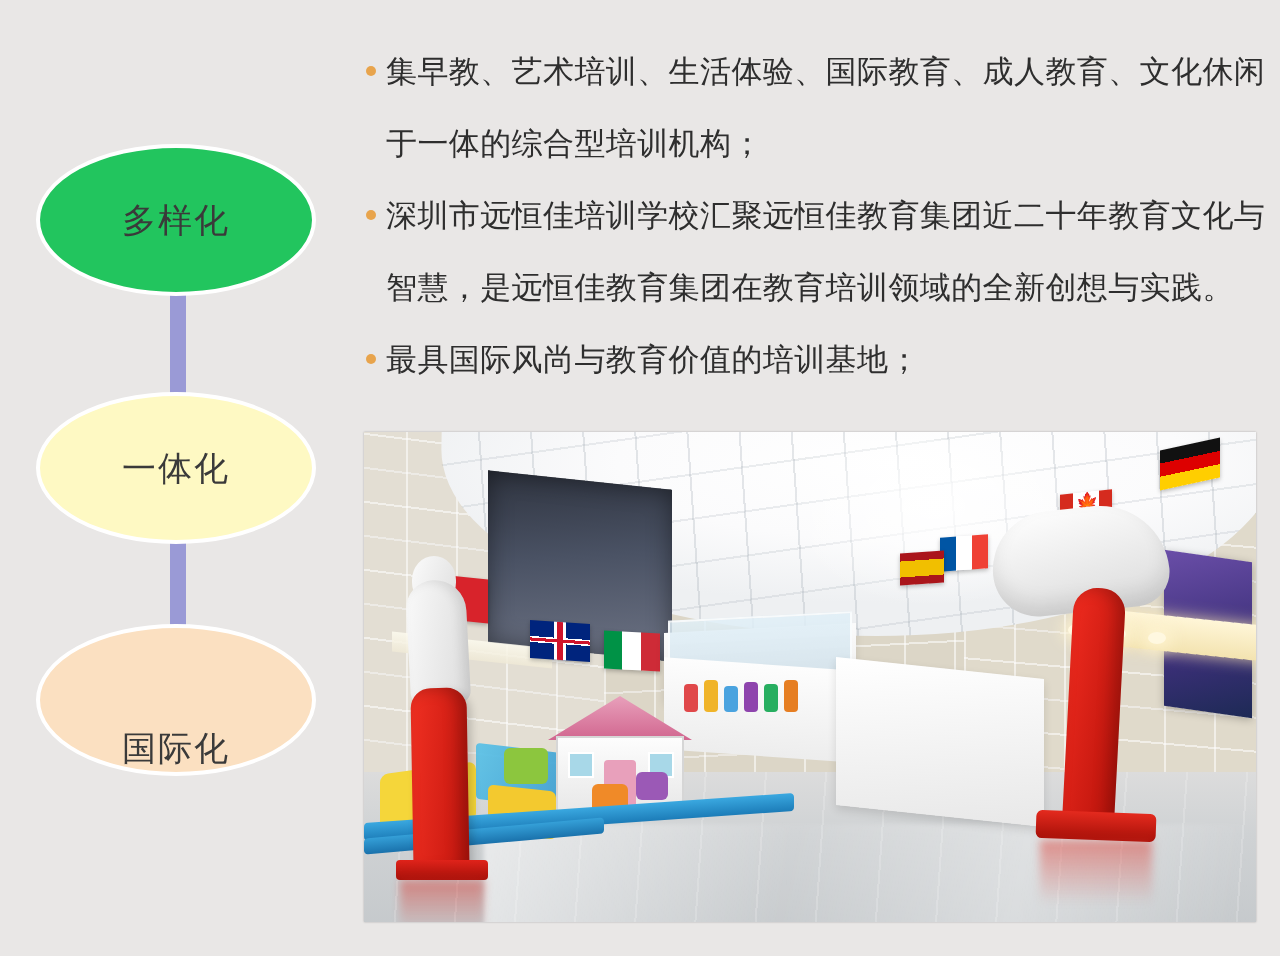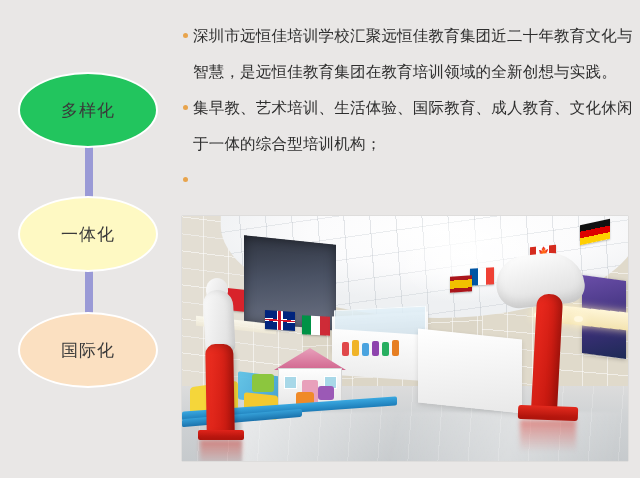--- a/index.html
+++ b/index.html
@@ -29,21 +29,21 @@
     border:2px solid #ffffff;
     box-sizing:border-box;
     display:flex;align-items:center;justify-content:center;
     font-size:17px;
     color:#3a3a3a;
     letter-spacing:1px;
     box-shadow:0 0 0 0 rgba(0,0,0,0);
   }
   .ellipse.e1{top:14px;background:#22c55e;}
   .ellipse.e2{top:138px;background:#fef9c3;}
-  .ellipse.e3{top:254px;background:#fbe0c1;}
+  .ellipse.e3{top:254px;background:#fbe0c1;align-items:flex-end;}
   .connector{
     position:absolute;
     left:85px;width:8px;
     background:#9a9ad6;
     border-radius:1px;
   }
   .connector.c1{top:84px;height:58px;}
   .connector.c2{top:206px;height:52px;}
 
   
@@ -409,28 +409,29 @@
     <div class="ellipse e3">
       <span>国际化</span>
     </div>
   </div>
 
   <div class="content">
 
     <div class="bullets">
       <div class="bullet">
         <span class="dot"></span>
+        <span>集早教、艺术培训、生活体验、国际教育、成人教育、文化休闲于一体的综合型培训机构；</span>
+      </div>
+      <div class="bullet">
+        <span class="dot"></span>
         <span>深圳市远恒佳培训学校汇聚远恒佳教育集团近二十年教育文化与智慧，是远恒佳教育集团在教育培训领域的全新创想与实践。</span>
       </div>
       <div class="bullet">
         <span class="dot"></span>
-        <span>集早教、艺术培训、生活体验、国际教育、成人教育、文化休闲于一体的综合型培训机构；</span>
-      </div>
-      <div class="bullet">
-        <span class="dot"></span>
+        <span>最具国际风尚与教育价值的培训基地；</span>
       </div>
     </div>
 
     <div class="photo">
 
       <div class="ph wall-left wall"></div>
       <div class="ph wall-far wall"></div>
       <div class="ph wall-back wall"></div>
       <div class="ph wall-right wall"></div>
 

